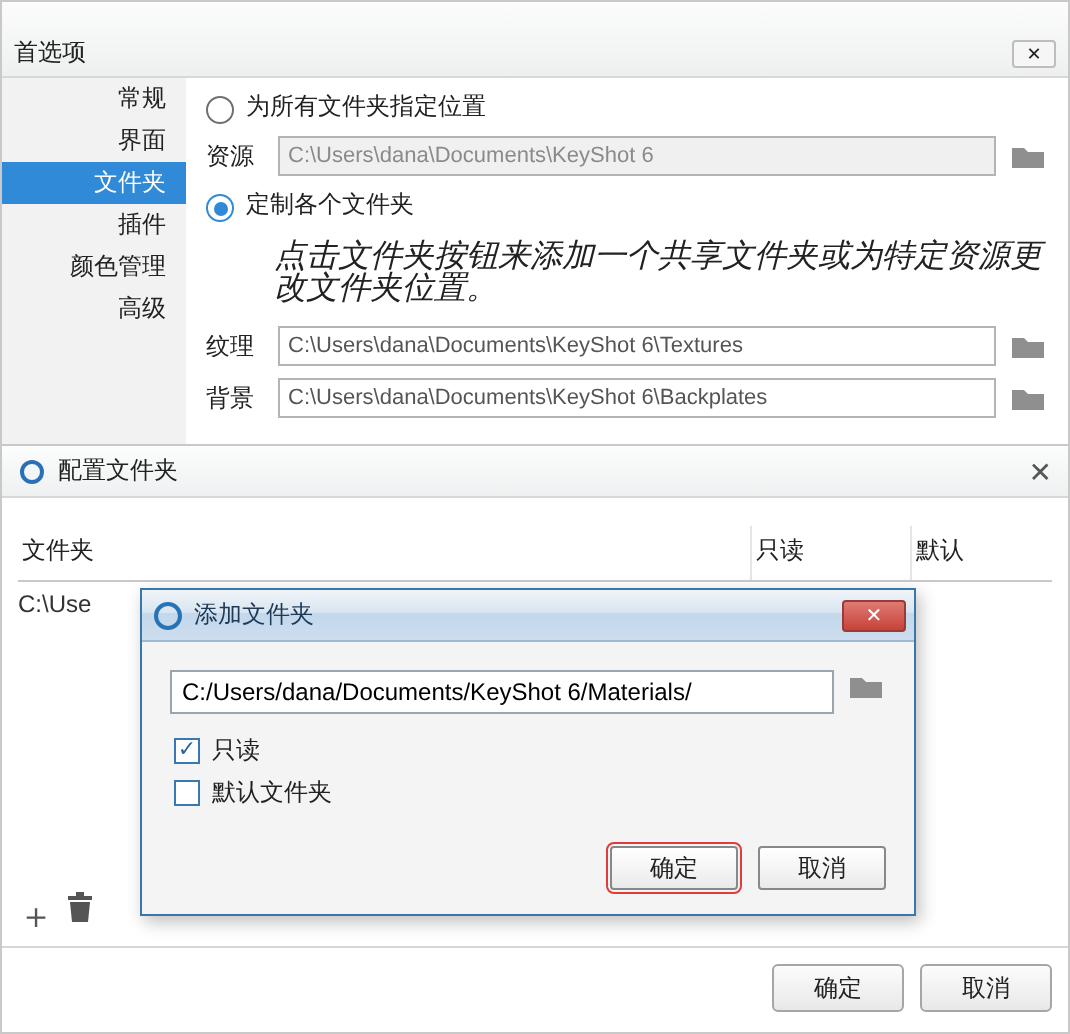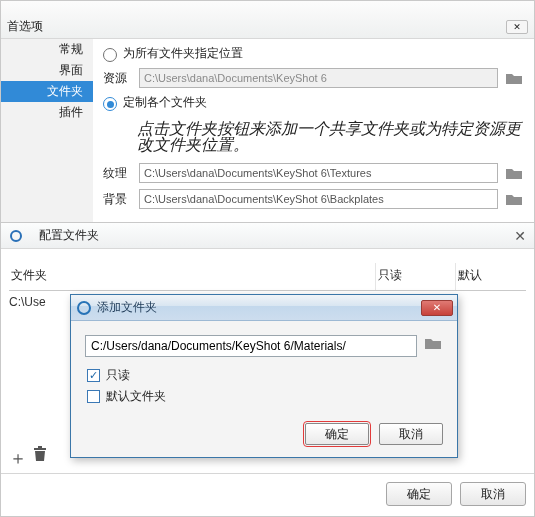--- a/index.html
+++ b/index.html
@@ -89,21 +89,21 @@
 
   
   .config-panel {
     position:absolute;
     top:222px; left:0; right:0; bottom:0;
     border:1px solid #c9c9c9;
   }
   .cfg-header {
     background: linear-gradient(#fcfdfd, #eef0f1);
     padding:4px 8px;
-    display:flex;align-items:center;gap:16px;
+    display:flex;align-items:center;gap:6px;
     border-bottom:1px solid #d8d8d8;
   }
   .cfg-crumb-icon {
     width:14px;height:14px;
     display:inline-flex;align-items:center;justify-content:center;
     color:#2a70b7;
   }
   .cfg-close { margin-left:auto; font-size:14px; color:#555;}
   .cfg-cols {
     display:flex;
@@ -199,20 +199,22 @@
   <div class="pref-header">
     <span class="pref-title">首选项</span>
     <span class="close-btn-win">✕</span>
   </div>
   <div class="pref-body">
     <div class="sidebar">
       <div class="sidebar-item">常规</div>
       <div class="sidebar-item">界面</div>
       <div class="sidebar-item active">文件夹</div>
       <div class="sidebar-item">插件</div>
+      <div class="sidebar-item">颜色管理</div>
+      <div class="sidebar-item">高级</div>
     </div>
     <div class="content">
       <div class="radio-row">
         <span class="radio-outer unchecked"></span>
         <span>为所有文件夹指定位置</span>
       </div>
       <div class="row">
         <span class="label-cell">资源</span>
         <span class="path-input disabled">C:\Users\dana\Documents\KeyShot 6</span>
         <span class="folder-icon">

